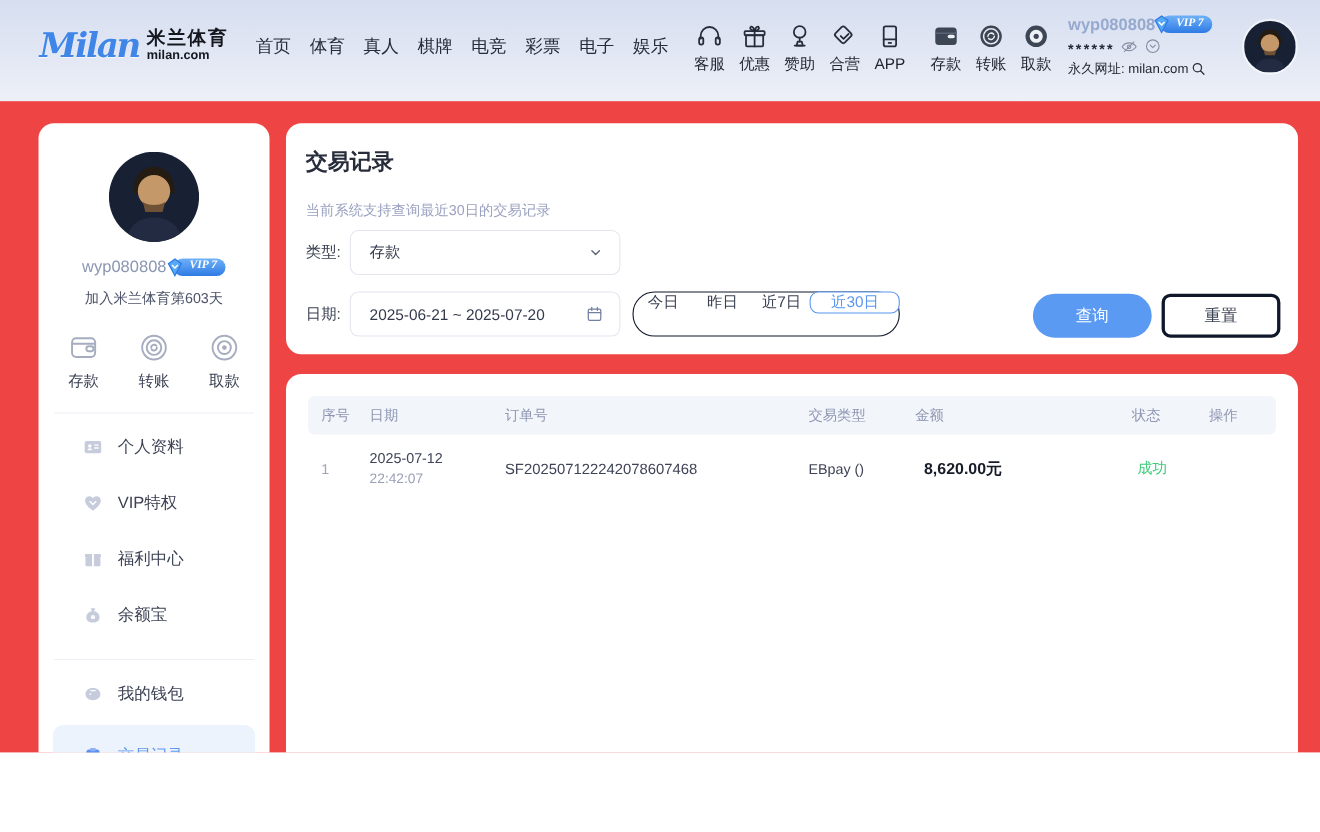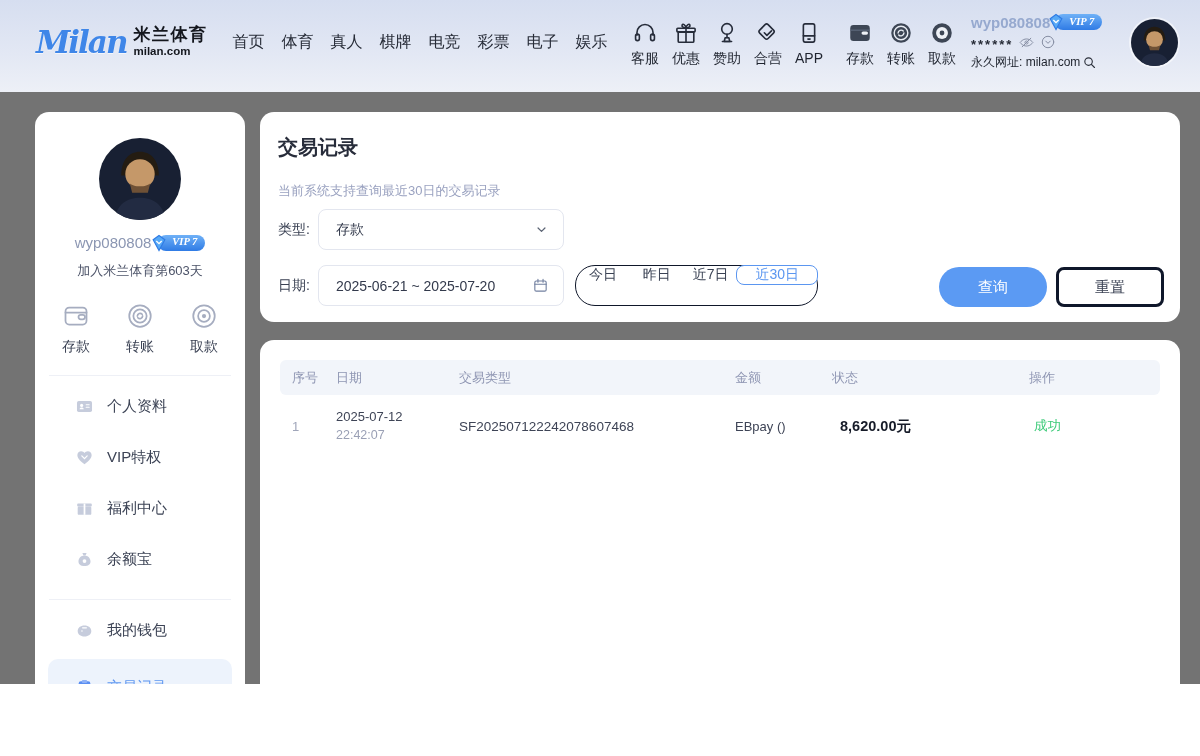--- a/index.html
+++ b/index.html
@@ -1,18 +1,18 @@
 <!DOCTYPE html>
 <html><head>
 <meta charset="utf-8">
 <style>
   * { margin:0; padding:0; box-sizing:border-box; }
   html,body { width:1200px; height:756px; }
   body { font-family:"Liberation Sans","DejaVu Sans",sans-serif; }
-  .page { position:relative; width:1200px; height:684px; background:#737373; overflow:hidden; }
+  .page { position:relative; width:1200px; height:684px; background:#ef4444; overflow:hidden; }
 
   
   .topbar { position:absolute; left:0; top:0; width:1200px; height:92px;
     background:linear-gradient(180deg,#d6def0 0%,#e3e8f4 60%,#edf0f7 100%);
     display:flex; align-items:center; padding:0 22px 8px 36px; }
   .logo { display:flex; align-items:center; gap:7px; cursor:pointer; }
   .logo-script { font-family:"DejaVu Serif",serif; font-style:italic; font-weight:bold;
     font-size:31px; color:#3f86e8; letter-spacing:-2px; line-height:1;
     text-shadow:0 1px 0 rgba(255,255,255,.6); }
   .logo-stack { display:flex; flex-direction:column; }
@@ -424,20 +424,21 @@
     </div>
 
     <button class="btn-search">查询</button>
     <button class="btn-reset">重置</button>
   </div>
 
   <div class="panel-table">
     <div class="thead tgrid">
       <span>序号</span>
       <span>日期</span>
+      <span>订单号</span>
       <span>交易类型</span>
       <span>金额</span>
       <span>状态</span>
       <span>操作</span>
     </div>
     <div class="trow tgrid">
       <span class="c-index">1</span>
       <span>
         <div class="c-date1">2025-07-12</div>
         <div class="c-date2">22:42:07</div>

